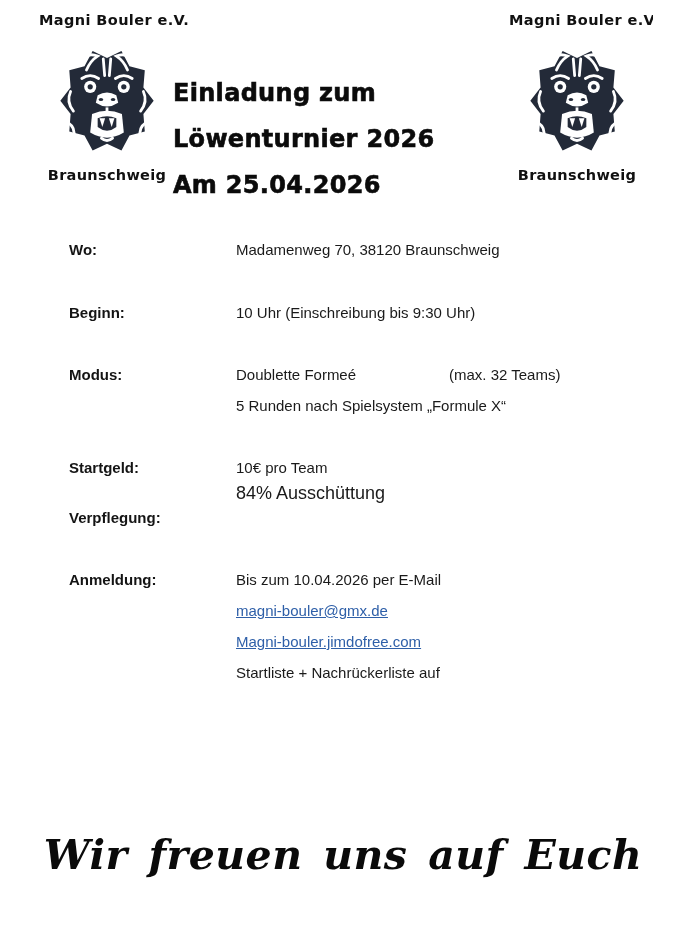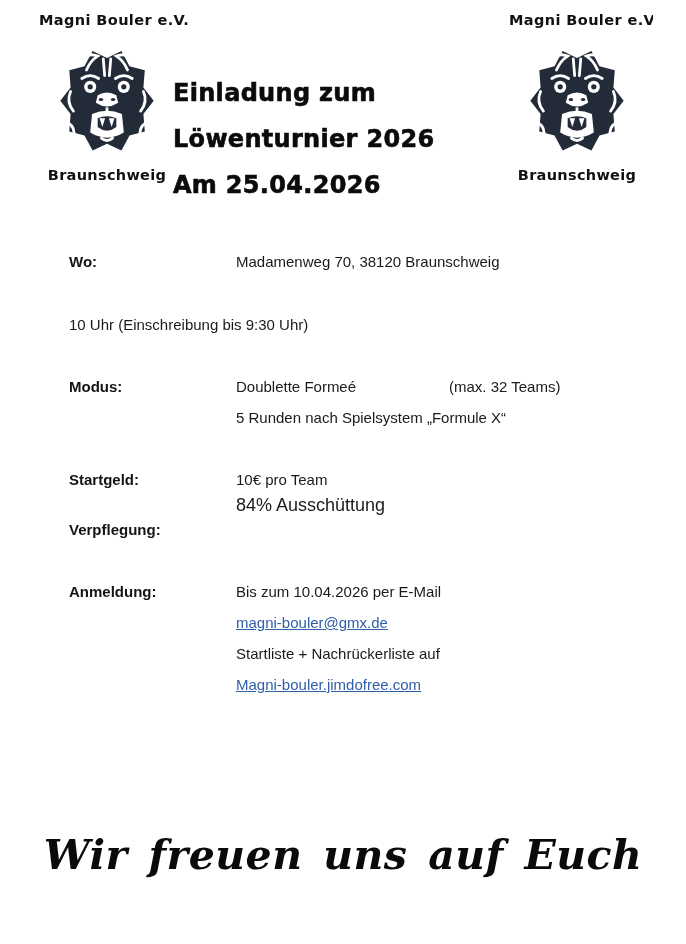--- a/index.html
+++ b/index.html
@@ -31,21 +31,21 @@
   .title-block{
     position:absolute;top:70px;left:140px;right:140px;
     font-family:"DejaVu Sans", sans-serif;
     font-weight:bold;
     font-size:24px;line-height:46px;
     color:#0b0b0b;
     letter-spacing:.3px;
     -webkit-text-stroke:.6px #0b0b0b;
   }
   
-  .details{position:absolute;left:36px;top:252px;width:614px;font-size:15px;}
+  .details{position:absolute;left:36px;top:240px;width:614px;font-size:15px;}
   .row{display:flex;align-items:flex-start;}
   .row .label{flex:none;width:167px;font-weight:bold;color:#141414;line-height:19px;}
   .row .value{flex:1;min-width:0;}
   .vline{line-height:19px;margin-bottom:12px;}
   .vline:last-child{margin-bottom:0;}
   .row-wo{margin-bottom:44px;}
   .row-beginn{margin-bottom:43px;}
   .row-modus{margin-bottom:43px;}
   .row-startgeld{margin-bottom:4px;}
   .row-verpflegung{margin-bottom:43px;}
@@ -150,20 +150,21 @@
   <div class="details">
 
     <div class="row row-wo">
       <div class="label">Wo:</div>
       <div class="value">
         <div class="vline">Madamenweg 70, 38120 Braunschweig</div>
       </div>
     </div>
 
     <div class="row row-beginn">
+      <div class="label">Beginn:</div>
       <div class="value">
         <div class="vline">10 Uhr (Einschreibung bis 9:30 Uhr)</div>
       </div>
     </div>
 
     <div class="row row-modus">
       <div class="label">Modus:</div>
       <div class="value">
         <div class="vline"><span class="m-first">Doublette Formeé</span><span>(max. 32 Teams)</span></div>
         <div class="vline">5 Runden nach Spielsystem „Formule X“</div>
@@ -180,22 +181,22 @@
 
     <div class="row row-verpflegung">
       <div class="label">Verpflegung:</div>
     </div>
 
     <div class="row row-anmeldung">
       <div class="label">Anmeldung:</div>
       <div class="value">
         <div class="vline">Bis zum 10.04.2026 per E-Mail</div>
         <div class="vline"><a href="#" class="doc-link">magni-bouler@gmx.de</a></div>
+        <div class="vline"><a href="#" class="doc-link">Magni-bouler.jimdofree.com</a></div>
         <div class="vline">Startliste + Nachrückerliste auf</div>
-        <div class="vline"><a href="#" class="doc-link">Magni-bouler.jimdofree.com</a></div>
       </div>
     </div>
 
   </div>
 
   <div class="footer-script">Wir freuen uns auf Euch</div>
 
 </div>
 
 </body></html>

